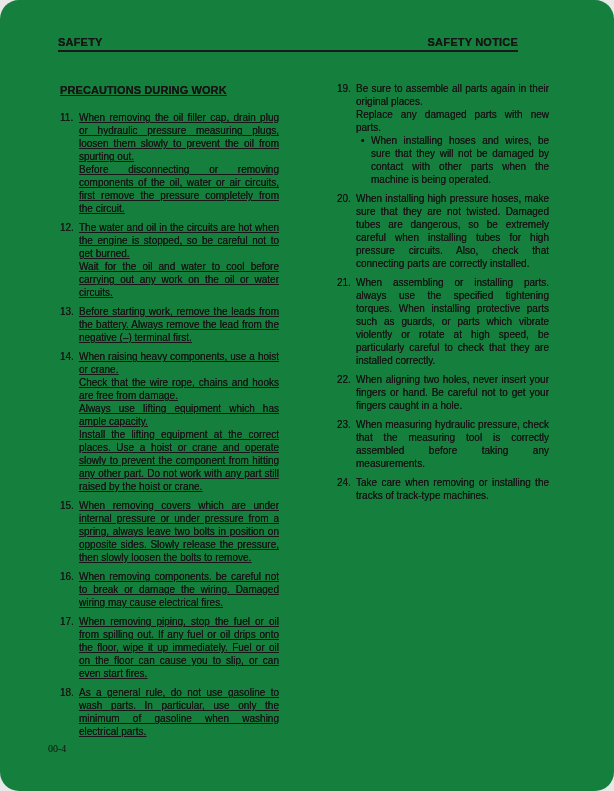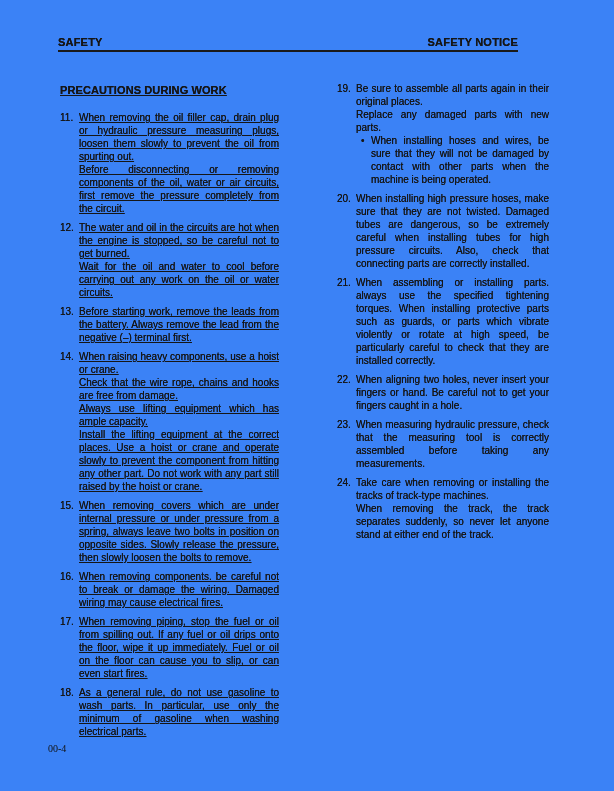--- a/index.html
+++ b/index.html
@@ -4,24 +4,25 @@
 <style>
   html, body {
     margin: 0;
     padding: 0;
     background: #e8e8e8;
   }
   .page {
     position: relative;
     width: 614px;
     height: 791px;
-    background: #3b82f6;
+    background: #15803d;
     overflow: hidden;
     font-family: "Liberation Sans", sans-serif;
     color: #161616;
+    border-radius: 19px;
   }
   
   .header {
     position: absolute;
     left: 58px;
     top: 36px;
     width: 460px;
   }
   .header-row {
     display: flex;
@@ -191,21 +192,20 @@
         <div class="item">
       <span class="num">23.</span>
       <div class="body">
             <p>When measuring hydraulic pressure, check that the measuring tool is correctly assembled before taking any measurements.</p>
           </div>
     </div>
         <div class="item">
       <span class="num">24.</span>
       <div class="body">
             <p>Take care when removing or installing the tracks of track-type machines.</p>
-            <p>When removing the track, the track separates suddenly, so never let anyone stand at either end of the track.</p>
           </div>
     </div>
       </div>
   </div>
 
   <div class="footer">00-4</div>
 
 </div>
 
 </body></html>

